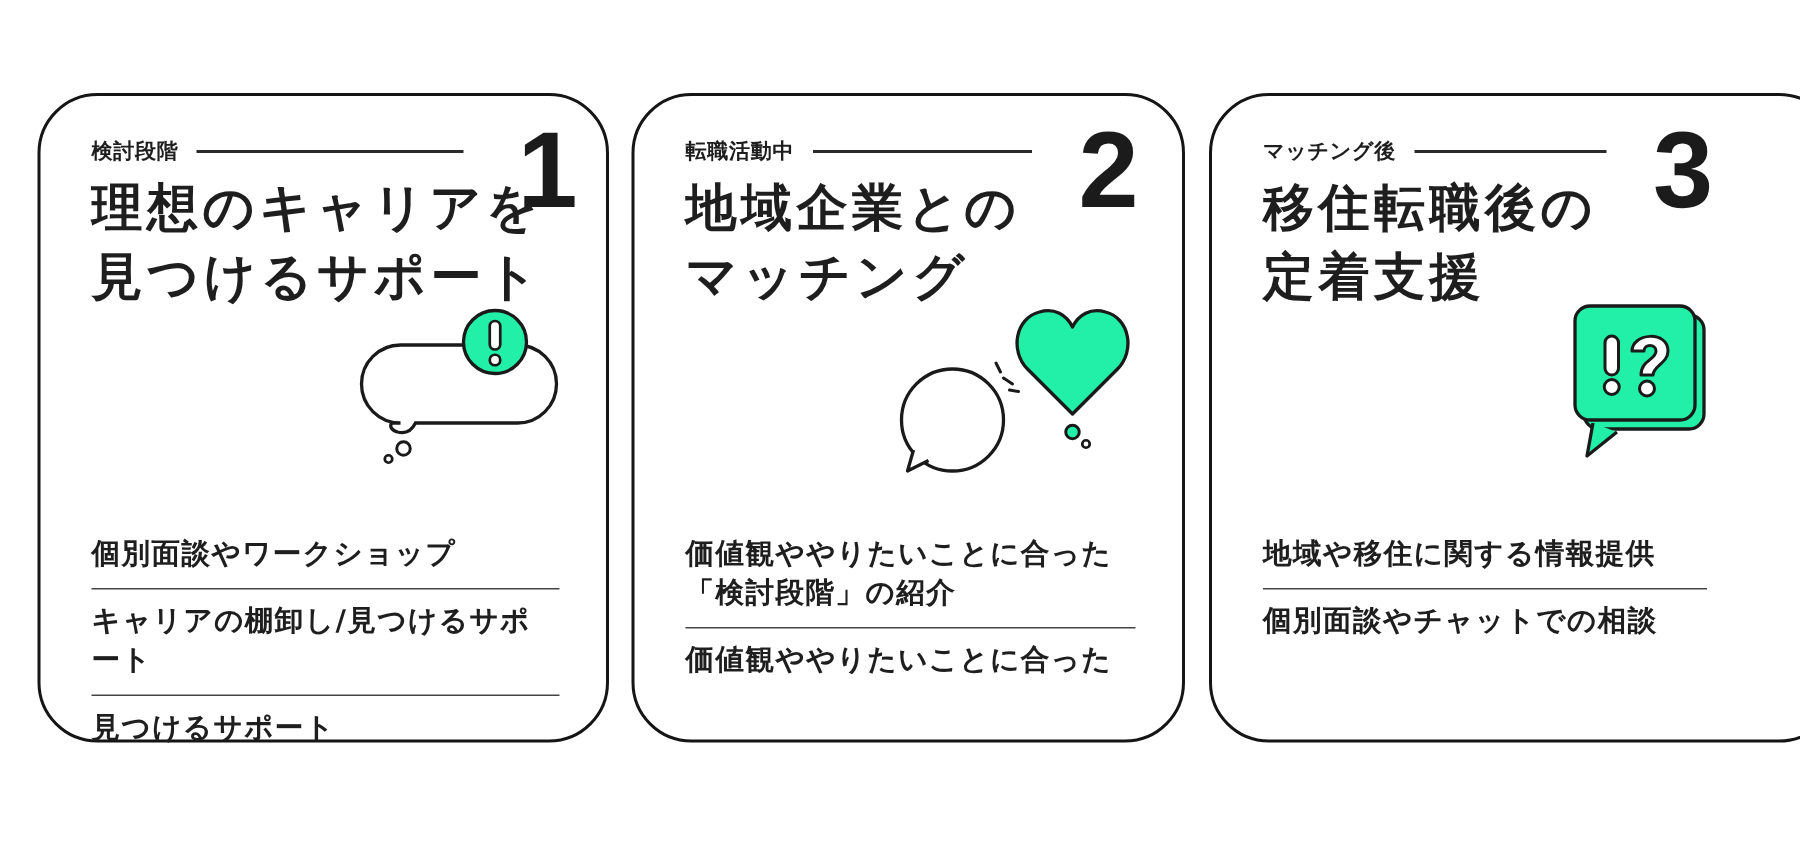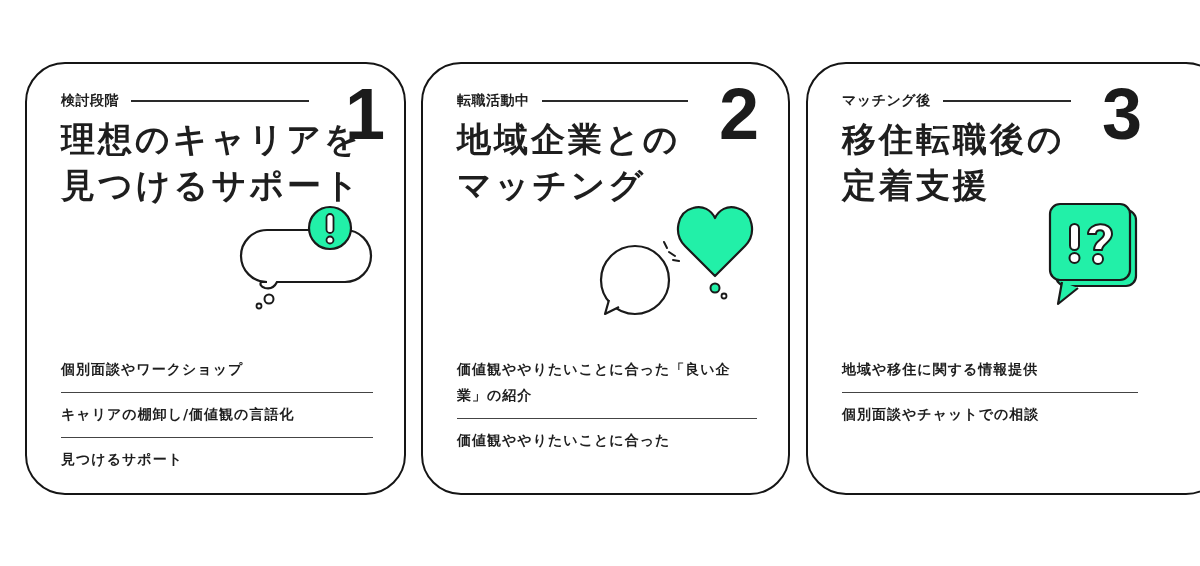--- a/index.html
+++ b/index.html
@@ -12,21 +12,21 @@
   .card3 { left:806px; width:420px; }
   .stage-row { position:absolute; top:28px; left:34px; display:flex; align-items:center; }
   .stage-label { font-size:14px; font-weight:bold; letter-spacing:0.5px; white-space:nowrap; }
   .stage-line { height:1.5px; background:#2a2a2a; margin-left:12px; }
   .stage-num { position:absolute; top:14px; font-family:"Liberation Sans", sans-serif;
                font-weight:bold; font-size:72px; line-height:72px; color:#1b1b1b; }
   .title { position:absolute; top:52px; left:34px; font-size:34px; font-weight:bold;
            line-height:46px; letter-spacing:3px; white-space:pre-line; }
   .illust { position:absolute; }
   .items { position:absolute; left:34px; top:284px; }
-  .item { font-size:14px; font-weight:bold; letter-spacing:1px; padding:8px 0 10px 0;
+  .item { font-size:19px; font-weight:bold; letter-spacing:1px; padding:8px 0 10px 0;
           line-height:26px; border-bottom:1.5px solid #444; }
   .item:last-child { border-bottom:none; }
 </style>
 </head>
 <body>
 
 <div class="card card1">
   <div class="stage-row">
     <span class="stage-label">検討段階</span>
     <span class="stage-line" style="width:178px"></span>
@@ -37,21 +37,21 @@
   <svg class="illust" style="left:210px;top:138px" width="140" height="110" viewBox="0 0 140 110">
     <path d="M30 28 H108 A24 24 0 0 1 108 80 H40 Q36 88 28 86 Q22 84 24 80 H30 A26 26 0 0 1 30 28 Z" fill="#fff" stroke="#1a1a1a" stroke-width="2.2"></path>
     <circle cx="32" cy="97" r="4.5" fill="#fff" stroke="#1a1a1a" stroke-width="2"></circle>
     <circle cx="22" cy="104" r="2.5" fill="#fff" stroke="#1a1a1a" stroke-width="1.8"></circle>
     <circle cx="93" cy="26" r="21" fill="#22f0a8" stroke="#1a1a1a" stroke-width="2.2"></circle>
     <rect x="89.5" y="12" width="7" height="19" rx="3.5" fill="#fff" stroke="#1a1a1a" stroke-width="1.8"></rect>
     <circle cx="93" cy="38" r="3.5" fill="#fff" stroke="#1a1a1a" stroke-width="1.8"></circle>
   </svg>
   <div class="items" style="width:312px">
     <div class="item">個別面談やワークショップ</div>
-    <div class="item">キャリアの棚卸し/価値観の言語化</div>
+    <div class="item">キャリアの棚卸し/見つけるサポート</div>
     <div class="item">見つけるサポート</div>
   </div>
 </div>
 
 <div class="card card2">
   <div class="stage-row">
     <span class="stage-label">転職活動中</span>
     <span class="stage-line" style="width:146px"></span>
   </div>
   <div class="stage-num" style="left:296px">2</div>
@@ -61,21 +61,21 @@
     <circle cx="40" cy="80" r="34" fill="#fff" stroke="#1a1a1a" stroke-width="2.2"></circle>
     <path d="M14 100 L10 114 L24 107" fill="#fff" stroke="#1a1a1a" stroke-width="2.2" stroke-linejoin="round"></path>
     <line x1="69" y1="42" x2="72" y2="48" stroke="#1a1a1a" stroke-width="2" stroke-linecap="round"></line>
     <line x1="74" y1="52" x2="80" y2="56" stroke="#1a1a1a" stroke-width="2" stroke-linecap="round"></line>
     <line x1="78" y1="60" x2="84" y2="61" stroke="#1a1a1a" stroke-width="2" stroke-linecap="round"></line>
     <path d="M120 76 L90 46 C78 34 82 12 98 8 C108 5 116 10 120 18 C124 10 132 5 142 8 C158 12 162 34 150 46 Z" fill="#22f0a8" stroke="#1a1a1a" stroke-width="2.2" stroke-linejoin="round"></path>
     <circle cx="120" cy="88" r="4.5" fill="#22f0a8" stroke="#1a1a1a" stroke-width="2"></circle>
     <circle cx="129" cy="96" r="2.5" fill="#fff" stroke="#1a1a1a" stroke-width="1.8"></circle>
   </svg>
   <div class="items" style="width:300px">
-    <div class="item">価値観ややりたいことに合った「良い企業」の紹介</div>
+    <div class="item">価値観ややりたいことに合った「検討段階」の紹介</div>
     <div class="item">価値観ややりたいことに合った</div>
   </div>
 </div>
 
 <div class="card card3">
   <div class="stage-row">
     <span class="stage-label">マッチング後</span>
     <span class="stage-line" style="width:128px"></span>
   </div>
   <div class="stage-num" style="left:294px">3</div>

